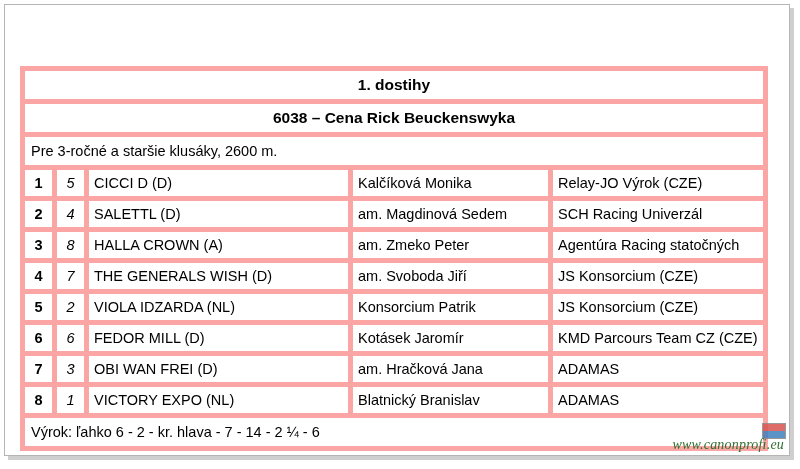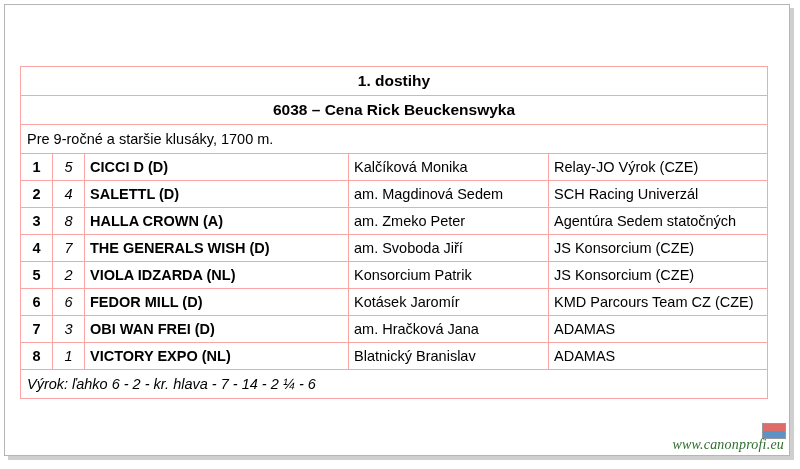--- a/index.html
+++ b/index.html
@@ -36,21 +36,21 @@
   .results-table {
     position: absolute;
     left: 20px;
     top: 66px;
     width: 748px;
     border-collapse: collapse;
     table-layout: fixed;
     background: #ffffff;
   }
   .results-table td {
-    border: 1px solid #fca5a5;
+    border: 5px solid #fca5a5;
     padding: 2px 5px;
     font-size: 14.5px;
     color: #000000;
     vertical-align: middle;
     height: 22px;
     line-height: 18px;
     white-space: nowrap;
     overflow: hidden;
   }
   .title-row td {
@@ -78,34 +78,33 @@
     font-size: 15px;
   }
   .col-num {
     width: 32px;
     text-align: center;
     font-style: italic;
     font-size: 15px;
   }
   .col-horse {
     width: 264px;
-    font-weight: bold;
+    font-weight: normal;
   }
   .col-jockey {
     width: 200px;
     margin-left: 43px;
   }
   .col-stable {
     width: auto;
   }
   .verdict-row td {
     text-align: left;
     font-size: 14.5px;
     padding: 3px 6px;
-    font-style: italic;
   }
   .footer {
     position: absolute;
     right: 16px;
     bottom: 16px;
     font-family: "Liberation Serif", serif;
     font-style: italic;
     font-size: 14px;
     color: #2f6f2f;
     letter-spacing: 0.2px;
@@ -136,21 +135,21 @@
     <col class="col-stable">
   </colgroup>
   <tbody>
     <tr class="title-row">
       <td colspan="5">1. dostihy</td>
     </tr>
     <tr class="subtitle-row">
       <td colspan="5">6038 – Cena Rick Beuckenswyka</td>
     </tr>
     <tr class="cond-row">
-      <td colspan="5">Pre 9-ročné a staršie klusáky, 1700 m.</td>
+      <td colspan="5">Pre 3-ročné a staršie klusáky, 2600 m.</td>
     </tr>
 
     <tr>
       <td class="col-place">1</td>
       <td class="col-num">5</td>
       <td class="col-horse">CICCI D (D)</td>
       <td class="col-jockey">Kalčíková Monika</td>
       <td class="col-stable">Relay-JO Výrok (CZE)</td>
     </tr>
     <tr>
@@ -158,21 +157,21 @@
       <td class="col-num">4</td>
       <td class="col-horse">SALETTL (D)</td>
       <td class="col-jockey">am. Magdinová Sedem</td>
       <td class="col-stable">SCH Racing Univerzál</td>
     </tr>
     <tr>
       <td class="col-place">3</td>
       <td class="col-num">8</td>
       <td class="col-horse">HALLA CROWN (A)</td>
       <td class="col-jockey">am. Zmeko Peter</td>
-      <td class="col-stable">Agentúra Sedem statočných</td>
+      <td class="col-stable">Agentúra Racing statočných</td>
     </tr>
     <tr>
       <td class="col-place">4</td>
       <td class="col-num">7</td>
       <td class="col-horse">THE GENERALS WISH (D)</td>
       <td class="col-jockey">am. Svoboda Jiří</td>
       <td class="col-stable">JS Konsorcium (CZE)</td>
     </tr>
     <tr>
       <td class="col-place">5</td>

